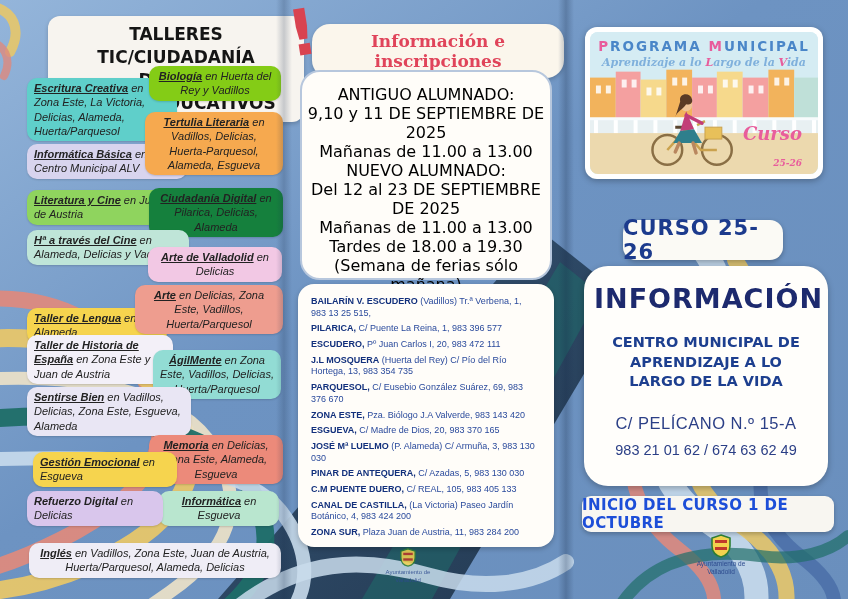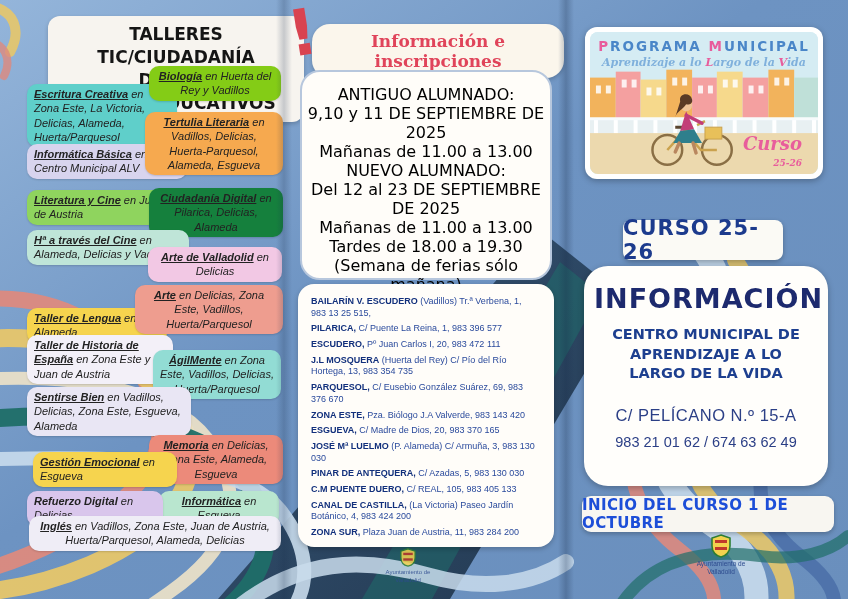--- a/index.html
+++ b/index.html
@@ -11,39 +11,39 @@
   .fold2{left:558px;background:linear-gradient(90deg,transparent,rgba(25,45,75,.28),transparent)}
   .layer{position:absolute;inset:0;z-index:2}
 
   
   .lp-title{position:absolute;left:48px;top:16px;width:216px;background:#f7f4ef;border-radius:12px;
     padding:7px 20px;text-align:center;font-weight:bold;font-size:17px;line-height:1.35;color:#151515;
     white-space:pre-line;box-shadow:0 2px 4px rgba(0,0,0,.2);font-family:"DejaVu Sans",sans-serif}
   .chip{position:absolute;border-radius:10px;padding:3px 7px;font-size:11px;line-height:1.3;color:#222;
     font-style:italic;box-shadow:0 1px 2px rgba(0,0,0,.15)}
   .chip-name{font-weight:bold;text-decoration:underline}
-  .workshops-0{left:27px;top:84px;width:136px}
+  .workshops-0{left:27px;top:78px;width:136px}
   .workshops-1{left:149px;top:66px;width:118px;text-align:center}
   .workshops-2{left:27px;top:144px;width:146px}
   .workshops-3{left:145px;top:112px;width:124px;text-align:center}
   .workshops-4{left:27px;top:190px;width:134px}
   .workshops-5{left:149px;top:188px;width:120px;text-align:center}
   .workshops-6{left:27px;top:230px;width:148px}
   .workshops-7{left:148px;top:247px;width:120px;text-align:center}
   .workshops-8{left:27px;top:308px;width:126px}
   .workshops-9{left:135px;top:285px;width:134px;text-align:center}
   .workshops-10{left:27px;top:335px;width:132px}
   .workshops-11{left:153px;top:350px;width:114px;text-align:center}
   .workshops-12{left:27px;top:387px;width:150px}
   .workshops-13{left:149px;top:435px;width:120px;text-align:center}
   .workshops-14{left:33px;top:452px;width:130px}
   .workshops-15{left:159px;top:491px;width:106px;text-align:center}
   .workshops-16{left:27px;top:491px;width:122px}
   .workshops-16 .chip-name{text-decoration:none}
-  .workshops-17{left:29px;top:516px;width:238px;text-align:center}
+  .workshops-17{left:29px;top:543px;width:238px;text-align:center}
 
   
   .excl{position:absolute;left:288px;top:-4px;font-size:64px;font-weight:800;color:#d94350;
     transform:rotate(-9deg);z-index:4;font-family:"DejaVu Sans",sans-serif}
   .mid-header{position:absolute;left:312px;top:24px;width:240px;background:#fbf6ec;border-radius:18px;
     padding:7px 6px;text-align:center;font-family:"DejaVu Serif",serif;font-weight:bold;font-size:17px;
     color:#e0445a;box-shadow:0 2px 4px rgba(0,0,0,.2)}
   .sched{position:absolute;left:300px;top:70px;width:252px;height:210px;background:#fffdf9;
     border:2px solid #b7c7dd;border-radius:20px;padding:13px 4px;box-sizing:border-box;text-align:center}
   .sched div{font-family:"DejaVu Sans",sans-serif}
@@ -57,28 +57,28 @@
     border-radius:12px;padding:5px;box-sizing:border-box;box-shadow:0 2px 6px rgba(0,0,0,.28)}
   .illu{position:relative;width:100%;height:100%;border-radius:8px;overflow:hidden;background:#d5ecf3}
   .illu svg{position:absolute;inset:0}
   .prog-title{position:absolute;top:6px;left:0;right:0;text-align:center;font-weight:800;font-size:13.5px;
     letter-spacing:2px;font-family:"DejaVu Sans",sans-serif}
   .prog-sub{position:absolute;top:24px;left:0;right:0;text-align:center;font-family:"DejaVu Serif",serif;
     font-style:italic;font-weight:bold;font-size:11px}
   .curso-script{position:absolute;right:16px;bottom:6px;text-align:right;font-family:"DejaVu Serif",serif;
     font-style:italic;font-weight:bold;color:#e85d9c;line-height:1}
   .curso-word{font-size:18px;display:block}
-  .curso-years{font-size:9px;display:block;margin-top:6px}
+  .curso-years{font-size:9px;display:block;margin-top:16px}
   .curso-badge{position:absolute;left:623px;top:220px;width:160px;height:40px;background:#fbfaf5;
-    border-radius:8px;display:flex;align-items:center;justify-content:center;font-weight:800;font-size:21px;
+    border-radius:13px;display:flex;align-items:center;justify-content:center;font-weight:800;font-size:21px;
     color:#1c3b8d;font-family:"DejaVu Sans",sans-serif;letter-spacing:1px;box-shadow:0 2px 5px rgba(0,0,0,.28)}
   .info-card{position:absolute;left:584px;top:266px;width:244px;height:220px;background:#fffefb;
     border-radius:24px;box-shadow:0 2px 6px rgba(0,0,0,.28);text-align:center;padding:17px 10px;box-sizing:border-box}
   .info-title{font-size:27px;font-weight:800;color:#1d2a6e;letter-spacing:1px;font-family:"DejaVu Sans",sans-serif}
-  .info-line1{margin:11px auto 0;width:212px;font-size:14.5px;font-weight:bold;color:#1d3f8f;line-height:1.35;
+  .info-line1{margin:19px auto 0;width:212px;font-size:14.5px;font-weight:bold;color:#1d3f8f;line-height:1.35;
     font-family:"DejaVu Sans",sans-serif}
   .info-address{margin-top:22px;font-size:16.5px;color:#2b3f86;letter-spacing:.5px}
   .info-phones{margin-top:9px;font-size:14.5px;color:#2b3f86}
   .start-badge{position:absolute;left:582px;top:496px;width:252px;height:36px;background:#f8f6f1;
     border-radius:9px;display:flex;align-items:center;justify-content:center;font-weight:800;font-size:15px;
     color:#1d4ed8;font-family:"DejaVu Sans",sans-serif;letter-spacing:.4px;box-shadow:0 2px 4px rgba(0,0,0,.24)}
   .logo{position:absolute;text-align:center;z-index:2}
   .logo svg{display:block;margin:0 auto 2px}
   .logo-caption{font-size:6.5px;line-height:1.25;white-space:pre-line;color:#2d4b8e}
   .logo-right{left:676px;top:534px;width:90px}

